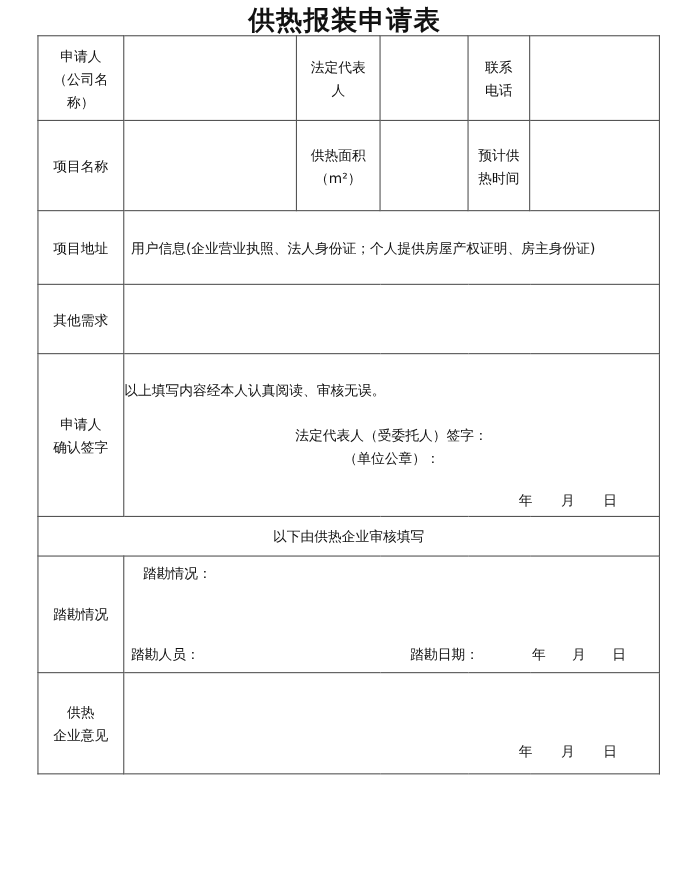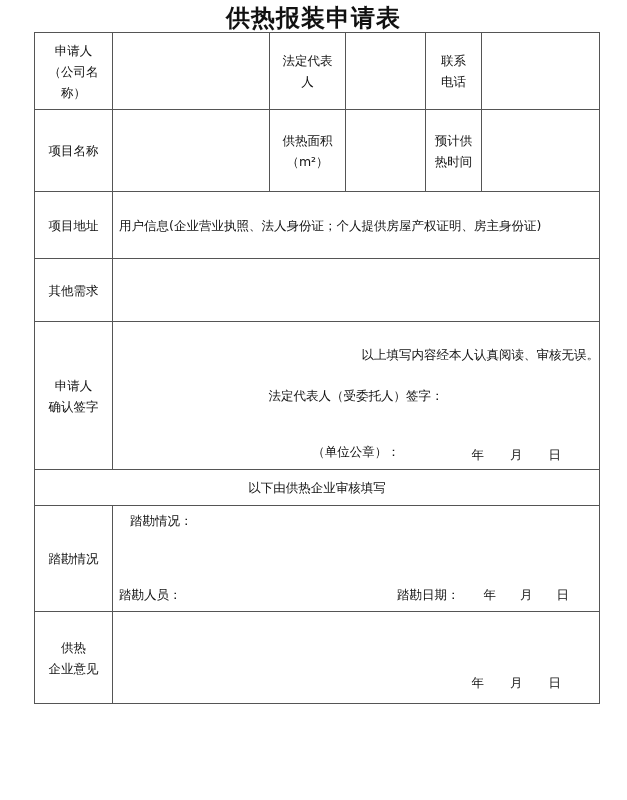--- a/index.html
+++ b/index.html
@@ -8,30 +8,30 @@
   .title { position: absolute; left: 0; top: 2px; width: 627px; text-align: center;
            font-family: "DejaVu Serif", "Liberation Serif", serif; font-weight: bold;
            font-size: 24px; letter-spacing: 1px; color: #111; }
   table.form { position: absolute; left: 34px; top: 32px; width: 565px;
                border-collapse: collapse; table-layout: fixed; }
   table.form td { border: 1.5px solid #555; padding: 0; font-size: 12.5px;
                   text-align: center; vertical-align: middle; line-height: 21px; }
   .cell-left { text-align: left !important; }
   .pad { padding-left: 6px !important; }
   .block { position: relative; width: 100%; height: 100%; }
-  .confirm-line1 { position: absolute; top: 22px; left: 0; right: 0; text-align: right; }
+  .confirm-line1 { position: absolute; top: 22px; left: 0; right: 0; text-align: left; }
   .confirm-line2 { position: absolute; top: 63px; left: 0; right: 0; text-align: center; }
-  .confirm-line3 { position: absolute; top: 84px; left: 0; right: 0; text-align: center; margin-top: 35px; }
+  .confirm-line3 { position: absolute; top: 84px; left: 0; right: 0; text-align: center; }
   .date-row { position: absolute; bottom: 4px; right: 38px; white-space: nowrap; }
   .date-row span { display: inline-block; margin-left: 22px; }
   .survey-top { position: absolute; top: 4px; left: 6px; margin-left: 11px; }
   .survey-bottom-left { position: absolute; bottom: 6px; left: 6px; }
   .survey-bottom-right { position: absolute; bottom: 6px; right: 30px; white-space: nowrap; }
   .survey-bottom-right span.d { display: inline-block; margin-left: 20px; }
-  .survey-bottom-right span.lbl { }
+  .survey-bottom-right span.lbl { margin-right: 24px; }
   .opinion-date { position: absolute; bottom: 10px; right: 38px; white-space: nowrap; }
   .opinion-date span { display: inline-block; margin-left: 22px; }
 </style>
 </head>
 <body>
 
 <div class="title">供热报装申请表</div>
 
 <table class="form">
   <colgroup>

